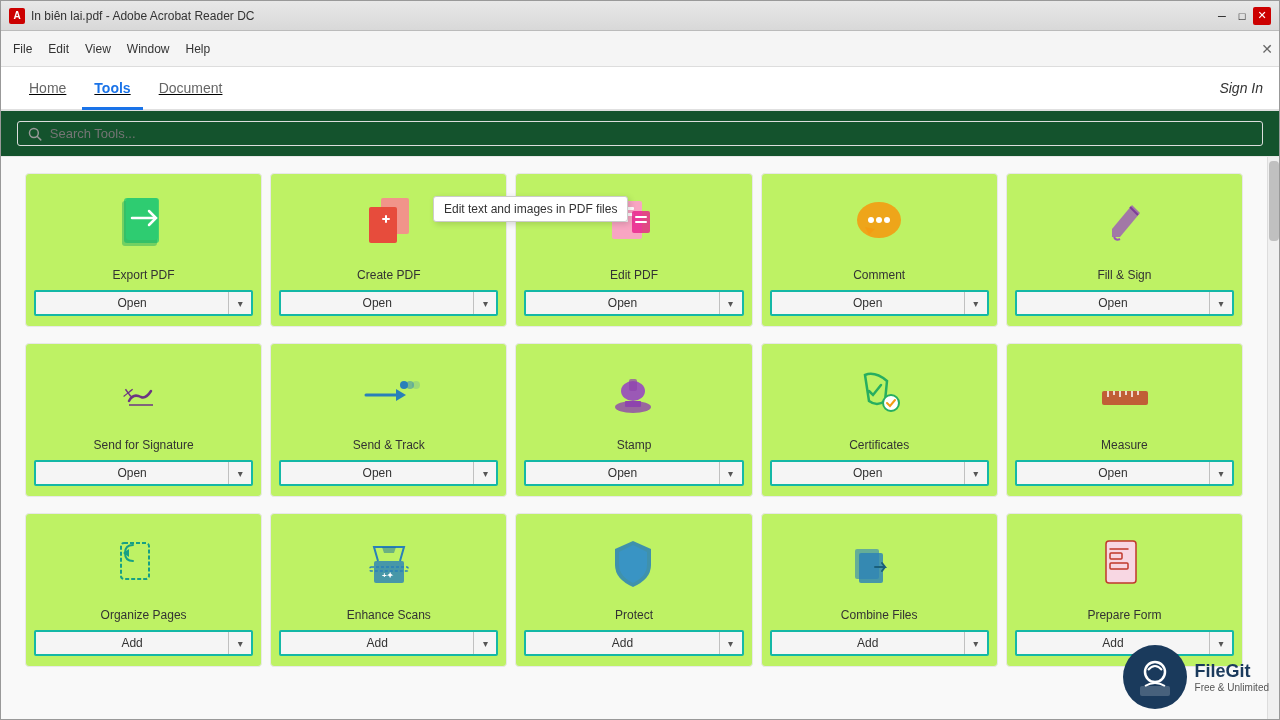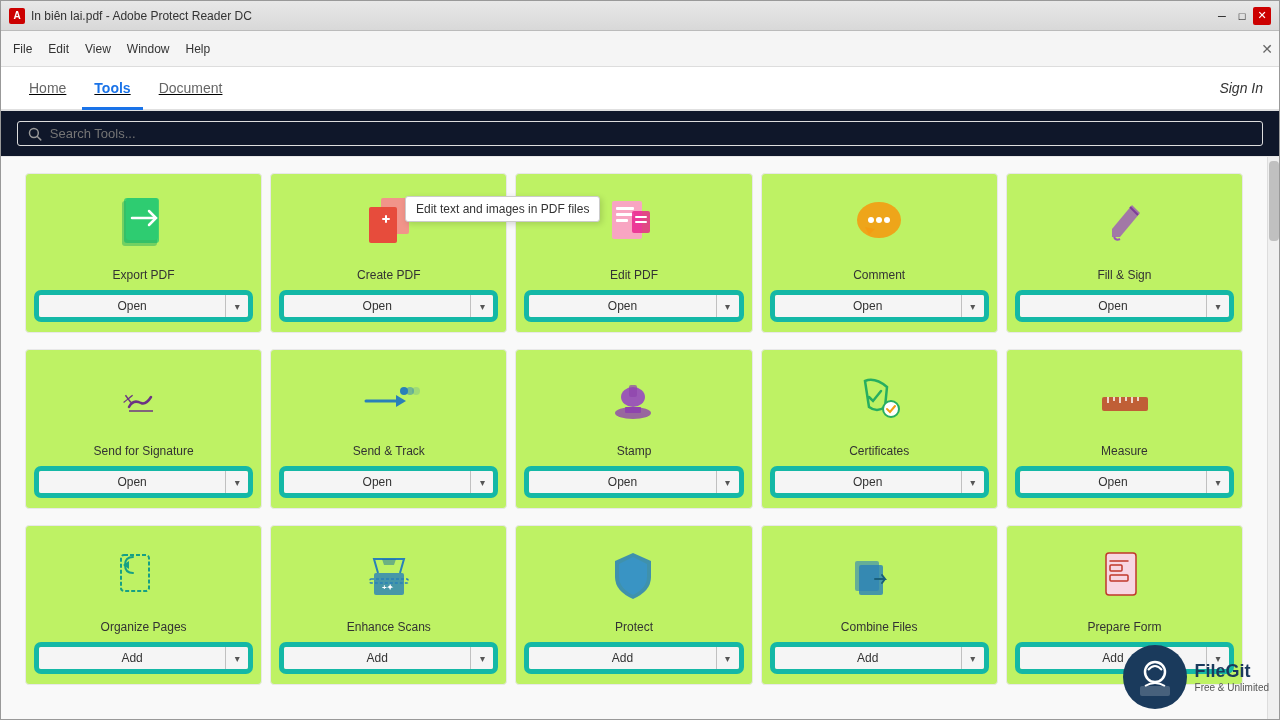--- a/index.html
+++ b/index.html
@@ -124,21 +124,21 @@
     .sign-in-btn {
       font-size: 14px;
       color: #333;
       cursor: pointer;
       font-style: italic;
     }
 
     
     .search-bar {
       padding: 10px 16px;
-      background: #0f172a;
+      background: #14532d;
       border-bottom: 1px solid #e8e8e8;
       display: flex;
       align-items: flex-start;
       gap: 8px;
     }
     .search-input-wrap {
       display: flex;
       align-items: center;
       width: 100%;
       border: 1px solid #ddd;
@@ -213,22 +213,22 @@
 
     .tool-name {
       font-size: 12px;
       color: #333;
       text-align: center;
       font-weight: 500;
     }
 
     .tool-btn-group {
       display: flex;
-      border: 5px solid #14b8a6;
-      border-radius: 7px;
+      border: 2px solid #14b8a6;
+      border-radius: 2px;
       overflow: hidden;
       width: 100%;
     }
     .tool-btn-main {
       flex: 1;
       padding: 4px 0;
       background: #f5f5f5;
       border: none;
       border-right: 1px solid #c0c0c0;
       font-size: 12px;
@@ -256,21 +256,21 @@
       background: #fff;
       border: 1px solid #ccc;
       padding: 5px 10px;
       font-size: 12px;
       color: #333;
       border-radius: 3px;
       box-shadow: 2px 2px 6px rgba(0,0,0,0.15);
       z-index: 100;
       white-space: nowrap;
       top: 195px;
-      left: 404px;
+      left: 432px;
     }
 
     
     .watermark {
       position: absolute;
       bottom: 10px;
       right: 10px;
       display: flex;
       align-items: center;
       gap: 8px;
@@ -301,21 +301,21 @@
     }
   </style>
 </head>
 <body>
 
 <div class="window">
 
   <div class="title-bar">
     <div class="title-bar-left">
       <div class="title-bar-icon">A</div>
-      <span class="title-bar-title">In biên lai.pdf - Adobe Protect Reader DC</span>
+      <span class="title-bar-title">In biên lai.pdf - Adobe Acrobat Reader DC</span>
     </div>
     <div class="title-bar-controls">
       <div class="title-bar-btn">─</div>
       <div class="title-bar-btn">□</div>
       <div class="title-bar-btn close">✕</div>
     </div>
   </div>
 
   <div class="menu-bar">
     <span class="menu-item">File</span>

